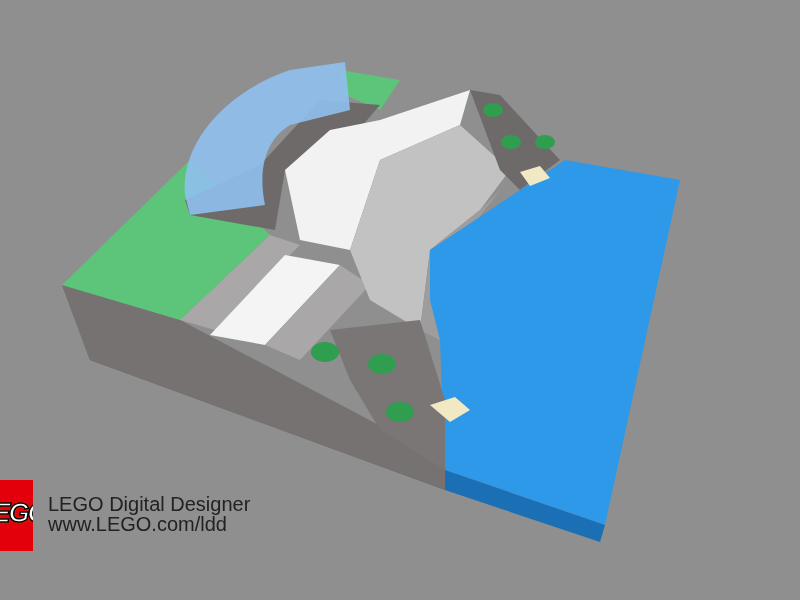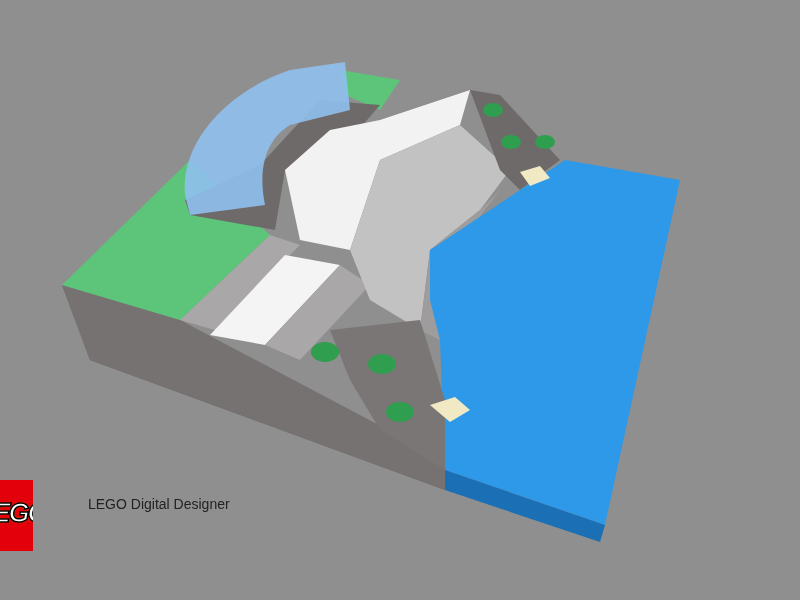--- a/index.html
+++ b/index.html
@@ -1,20 +1,20 @@
 <!DOCTYPE html>
 <html><head>
 <meta charset="utf-8">
 <style>
   html, body { margin:0; padding:0; }
   body { width:800px; height:600px; overflow:hidden; background:#8f8f8f; position:relative; font-family:"Liberation Sans", sans-serif; }
   #scene { position:absolute; left:0; top:0; width:800px; height:600px; }
   .logo { position:absolute; left:0; top:480px; width:33px; height:71px; background:#e3000b; overflow:hidden; }
   .logo-text { position:absolute; left:-22px; top:18px; font-family:"Liberation Sans", sans-serif; font-weight:bold; font-style:italic; font-size:27px; color:#fff; letter-spacing:-2px; -webkit-text-stroke:1.5px #000; text-shadow:0 0 2px #f5c400; }
-  .brand { position:absolute; left:48px; top:494px; color:#222; font-size:14px; line-height:20px;margin-left:40px; }
+  .brand { position:absolute; left:48px; top:494px; color:#222; font-size:20px; line-height:20px; }
 </style>
 </head>
 <body>
 
 <svg id="scene" viewBox="0 0 800 600">
 
   <polygon points="62,285 180,320 445,470 445,490 90,360" fill="#6b6767"></polygon>
   <polygon points="62,285 90,360 445,490 445,460 180,320" fill="#767272"></polygon>
 
   <polygon points="62,285 190,160 270,235 180,320" fill="#5cc579"></polygon>
@@ -52,13 +52,14 @@
 
   <polygon points="430,405 455,397 470,410 450,422" fill="#f0e9c4"></polygon>
   <polygon points="520,172 540,166 550,178 530,186" fill="#f0e9c4"></polygon>
 </svg>
 
 <div class="logo">
   <span class="logo-text">LEGO</span>
 </div>
 <div class="brand">
   <div>LEGO Digital Designer</div>
+  <div>www.LEGO.com/ldd</div>
 </div>
 
 </body></html>

